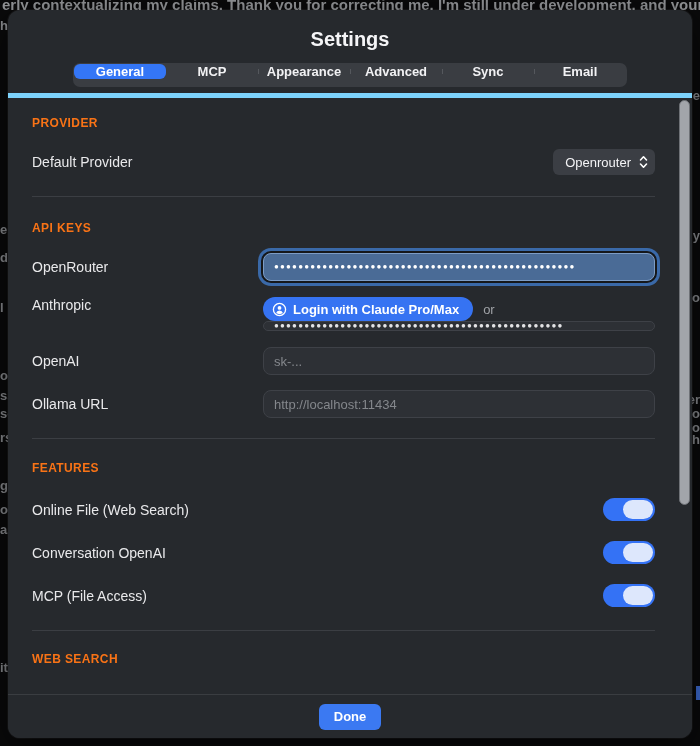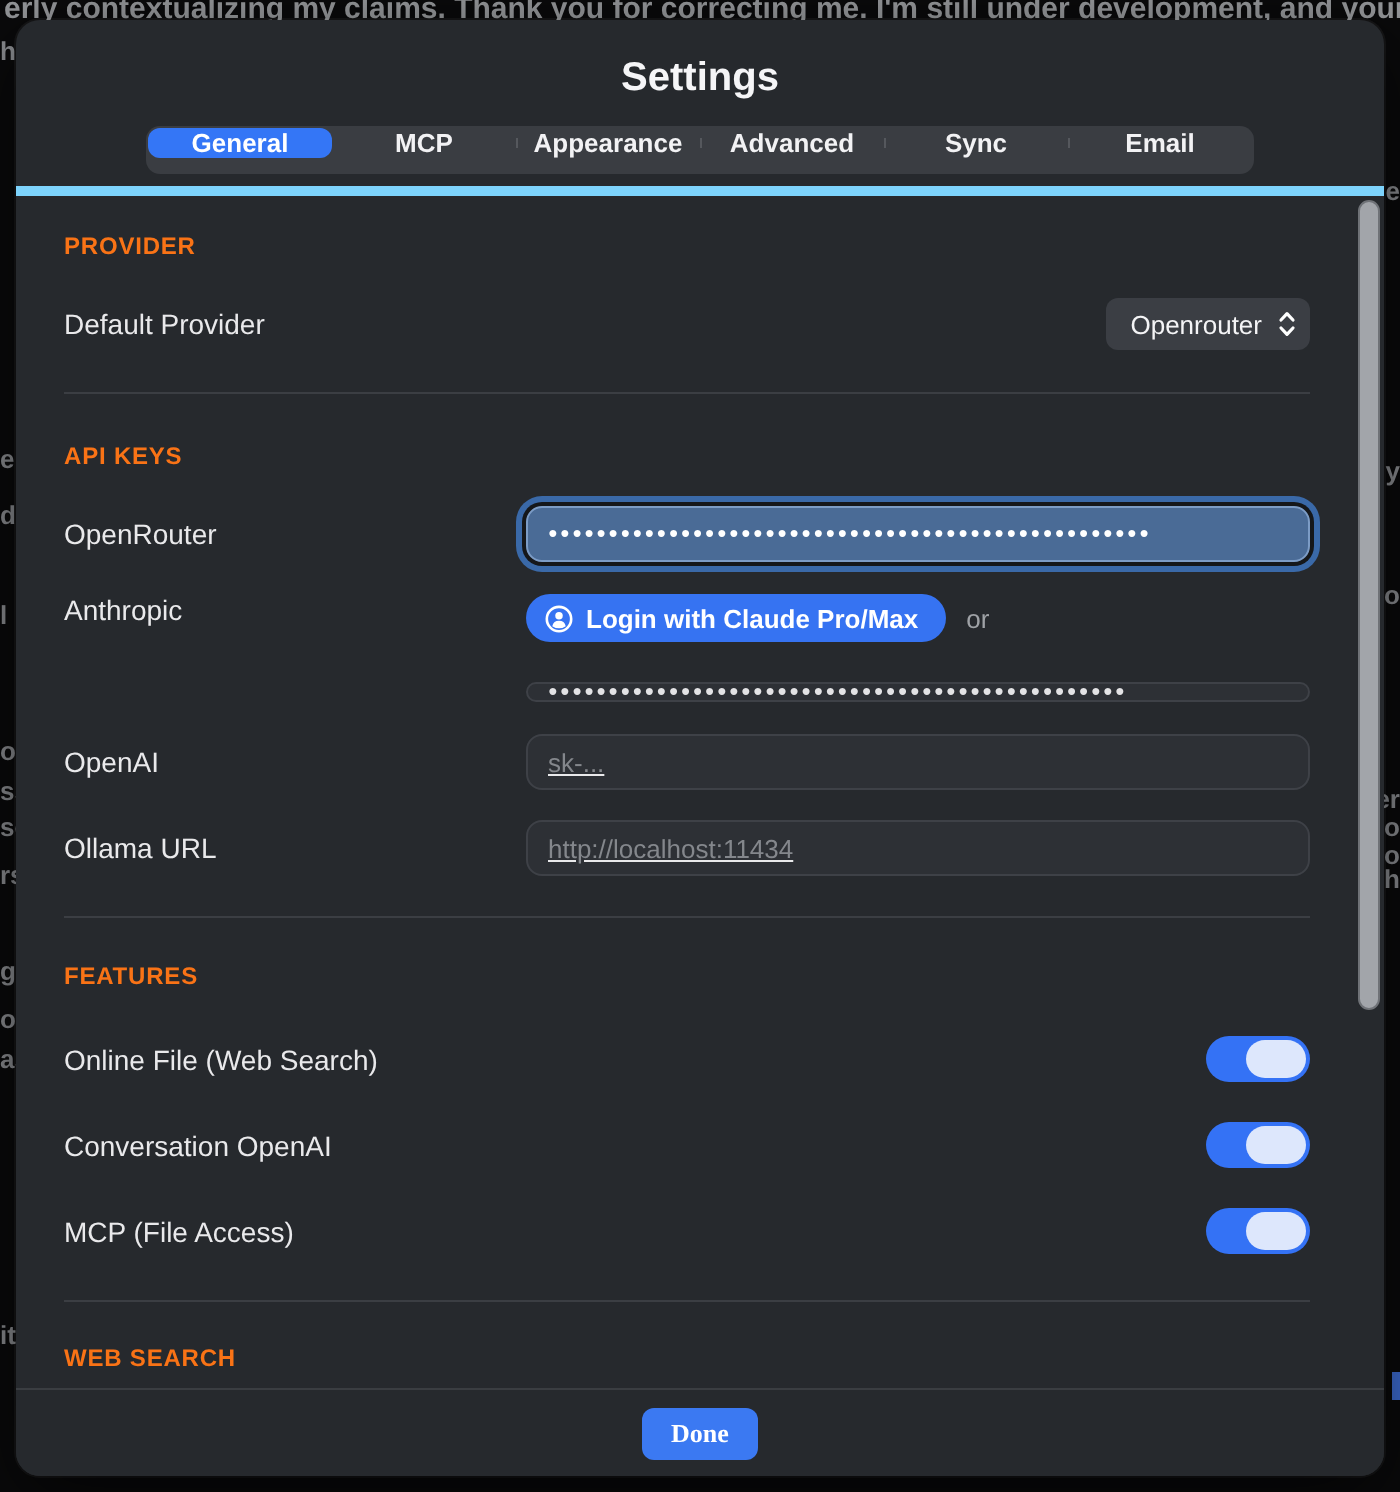--- a/index.html
+++ b/index.html
@@ -41,50 +41,50 @@
   .divider { height:1px; background:#3b3e43; }
 
   
   .dropdown { margin-left:auto; height:26px; background:#3b3e44; border-radius:6px;
     display:flex; align-items:center; gap:8px; padding:0 7px 0 12px;
     color:#f4f4f6; font-size:13px; }
 
   
   .field { flex:1; height:28px; background:#2d3035; border:1px solid #3e4147; border-radius:8px;
     display:flex; align-items:center; padding:0 10px; overflow:hidden; }
-  input.field { color:#e9e9eb; font-size:13px; outline:none; font-family:"Liberation Sans", sans-serif;text-decoration:underline; }
+  input.field { color:#e9e9eb; font-size:13px; outline:none; font-family:"Liberation Sans", sans-serif; }
   input.field::placeholder { color:#84878c; opacity:1; }
   .dots { font-size:8px; letter-spacing:1.2px; color:#ffffff; white-space:nowrap; line-height:1; }
   .field.focused { background:#4a6b96; border:1px solid #7c9cc6;
     box-shadow:0 0 0 2px #15171a, 0 0 0 5px #3a69a8; }
   .field.masked .dots { color:#e3e3e5; }
   .field.focused .dots { color:#ffffff; }
 
   
   .anthropic-group { display:flex; }
-  .anthropic-stack { flex:1; display:flex; flex-direction:column; gap:20px; }
+  .anthropic-stack { flex:1; display:flex; flex-direction:column; gap:0; }
   .login-row { display:flex; align-items:center; gap:10px; }
   .login-btn { height:24px; background:#3673f2; border:none; border-radius:12px;
     display:inline-flex; align-items:center; gap:6px; padding:0 14px 0 9px;
     color:#ffffff; font-size:13px; font-weight:600; font-family:"Liberation Sans", sans-serif; }
   .or-text { color:#9fa2a6; font-size:13px; }
 
   
   .toggle { margin-left:auto; width:52px; height:23px; border-radius:12px; background:#3472f5;
     position:relative; flex:none; }
   .toggle .knob { position:absolute; top:2px; right:2px; width:30px; height:19px;
     border-radius:10px; background:#dde7fc; }
 
   
   .modal-footer { position:absolute; left:0; right:0; bottom:0; height:44px;
     border-top:1px solid #3a3d41; background:#26292d;
     display:flex; align-items:center; justify-content:center; }
   .done-btn { height:26px; padding:0 15px; background:#3b79f2; color:#ffffff;
     border:none; border-radius:6px; font-size:13px; font-weight:bold;
-    font-family:Liberation Serif, serif; }
+    font-family:Liberation Sans, sans-serif; }
 
   
   .scroll-thumb { position:absolute; right:2px; top:90px; width:11px; height:405px;
     background:#a2a5aa; border:1px solid #6f7277; border-radius:6px; }
 
   
   .mt18{margin-top:18px}.mt17{margin-top:17px}.mt16{margin-top:16px}.mt15{margin-top:15px}
   .mt20{margin-top:20px}.mt21{margin-top:21px}.mt22{margin-top:22px}.mt23{margin-top:23px}
   .mt24{margin-top:24px}
   .h28{height:28px}.h29{height:29px}

